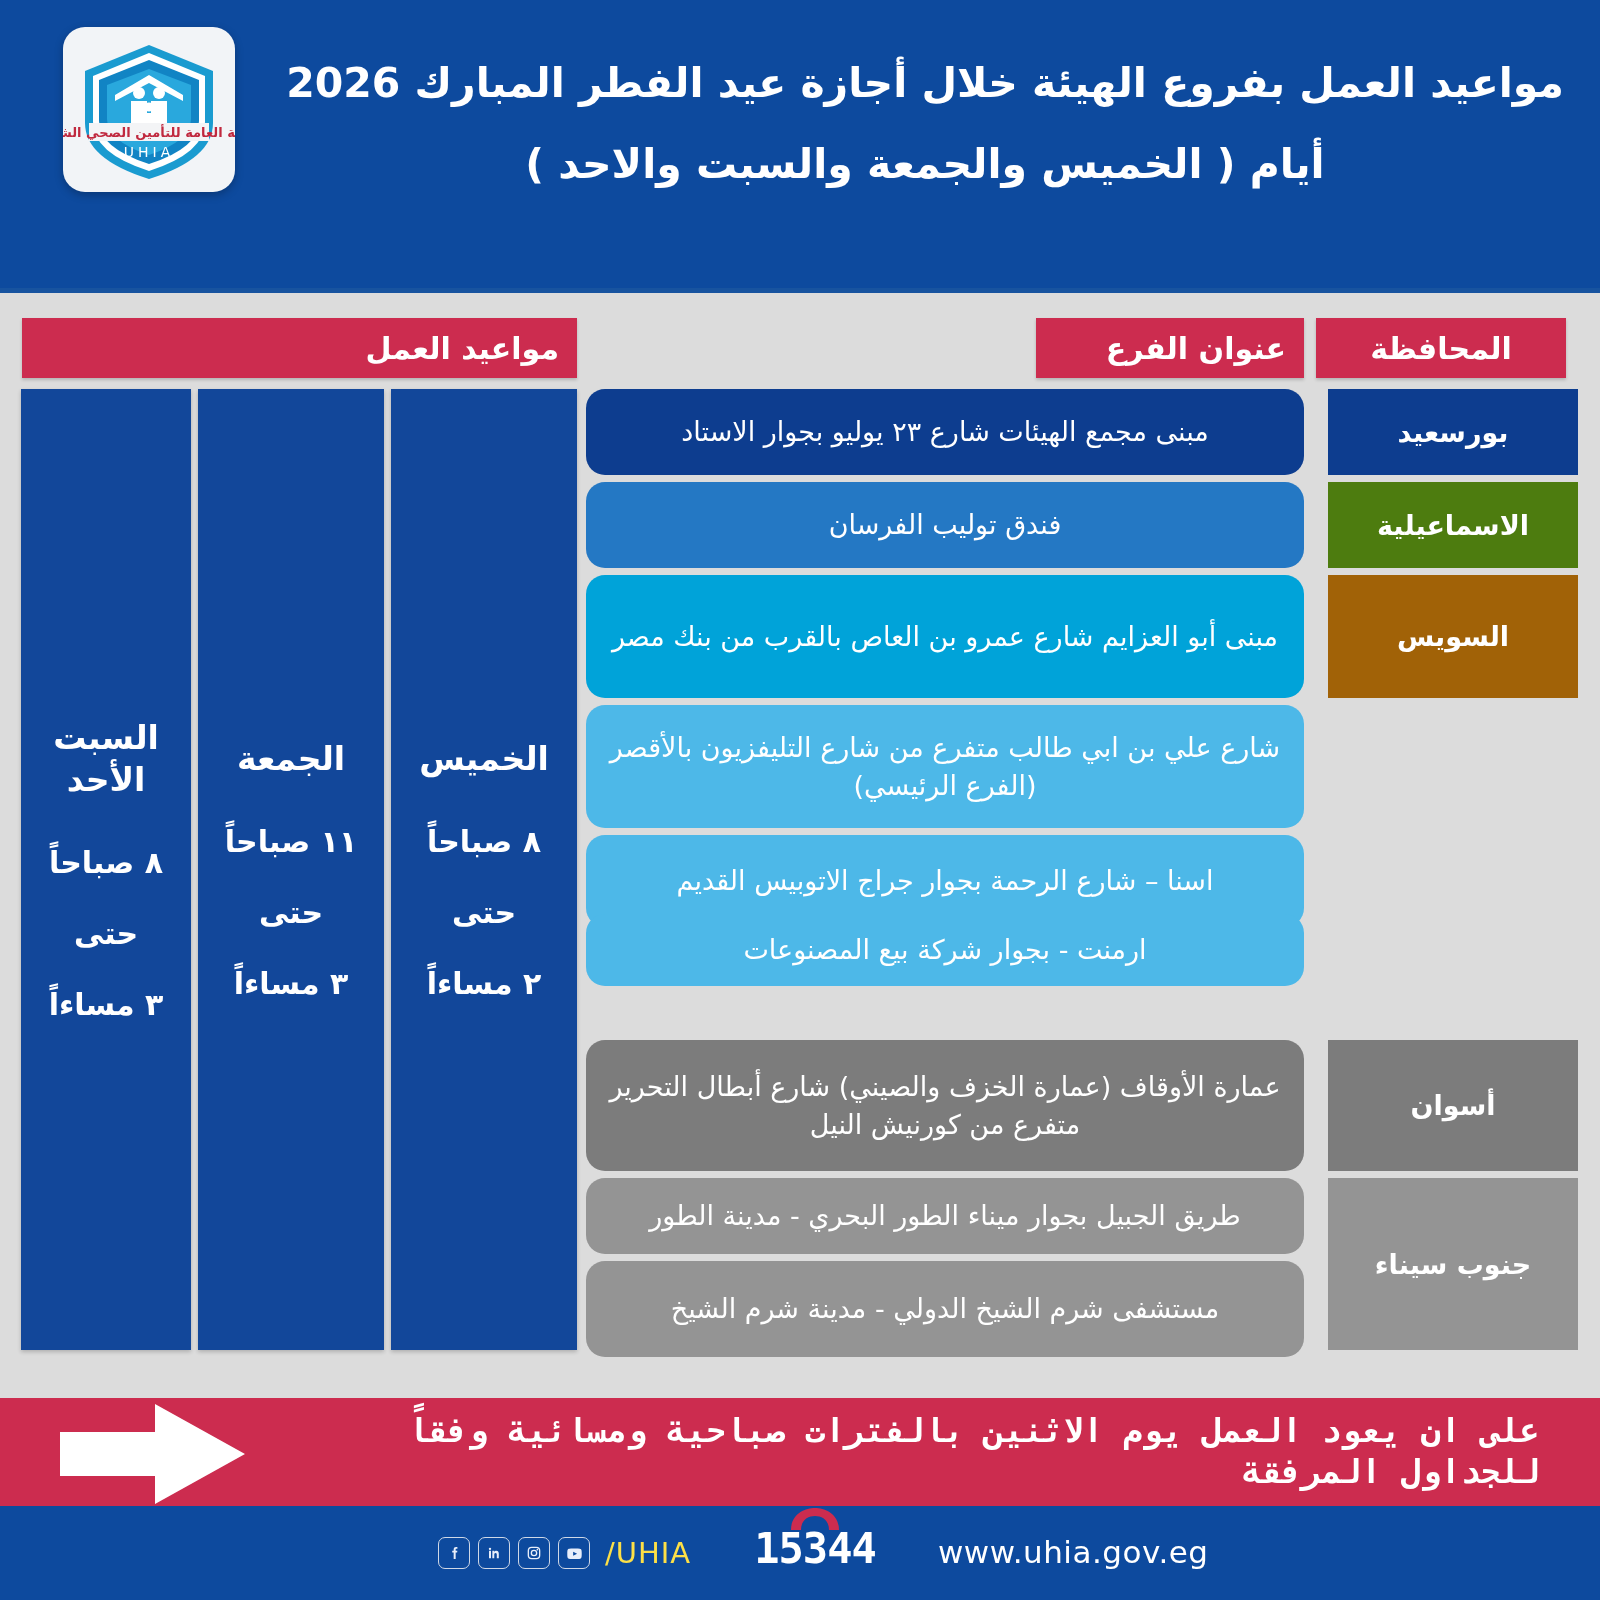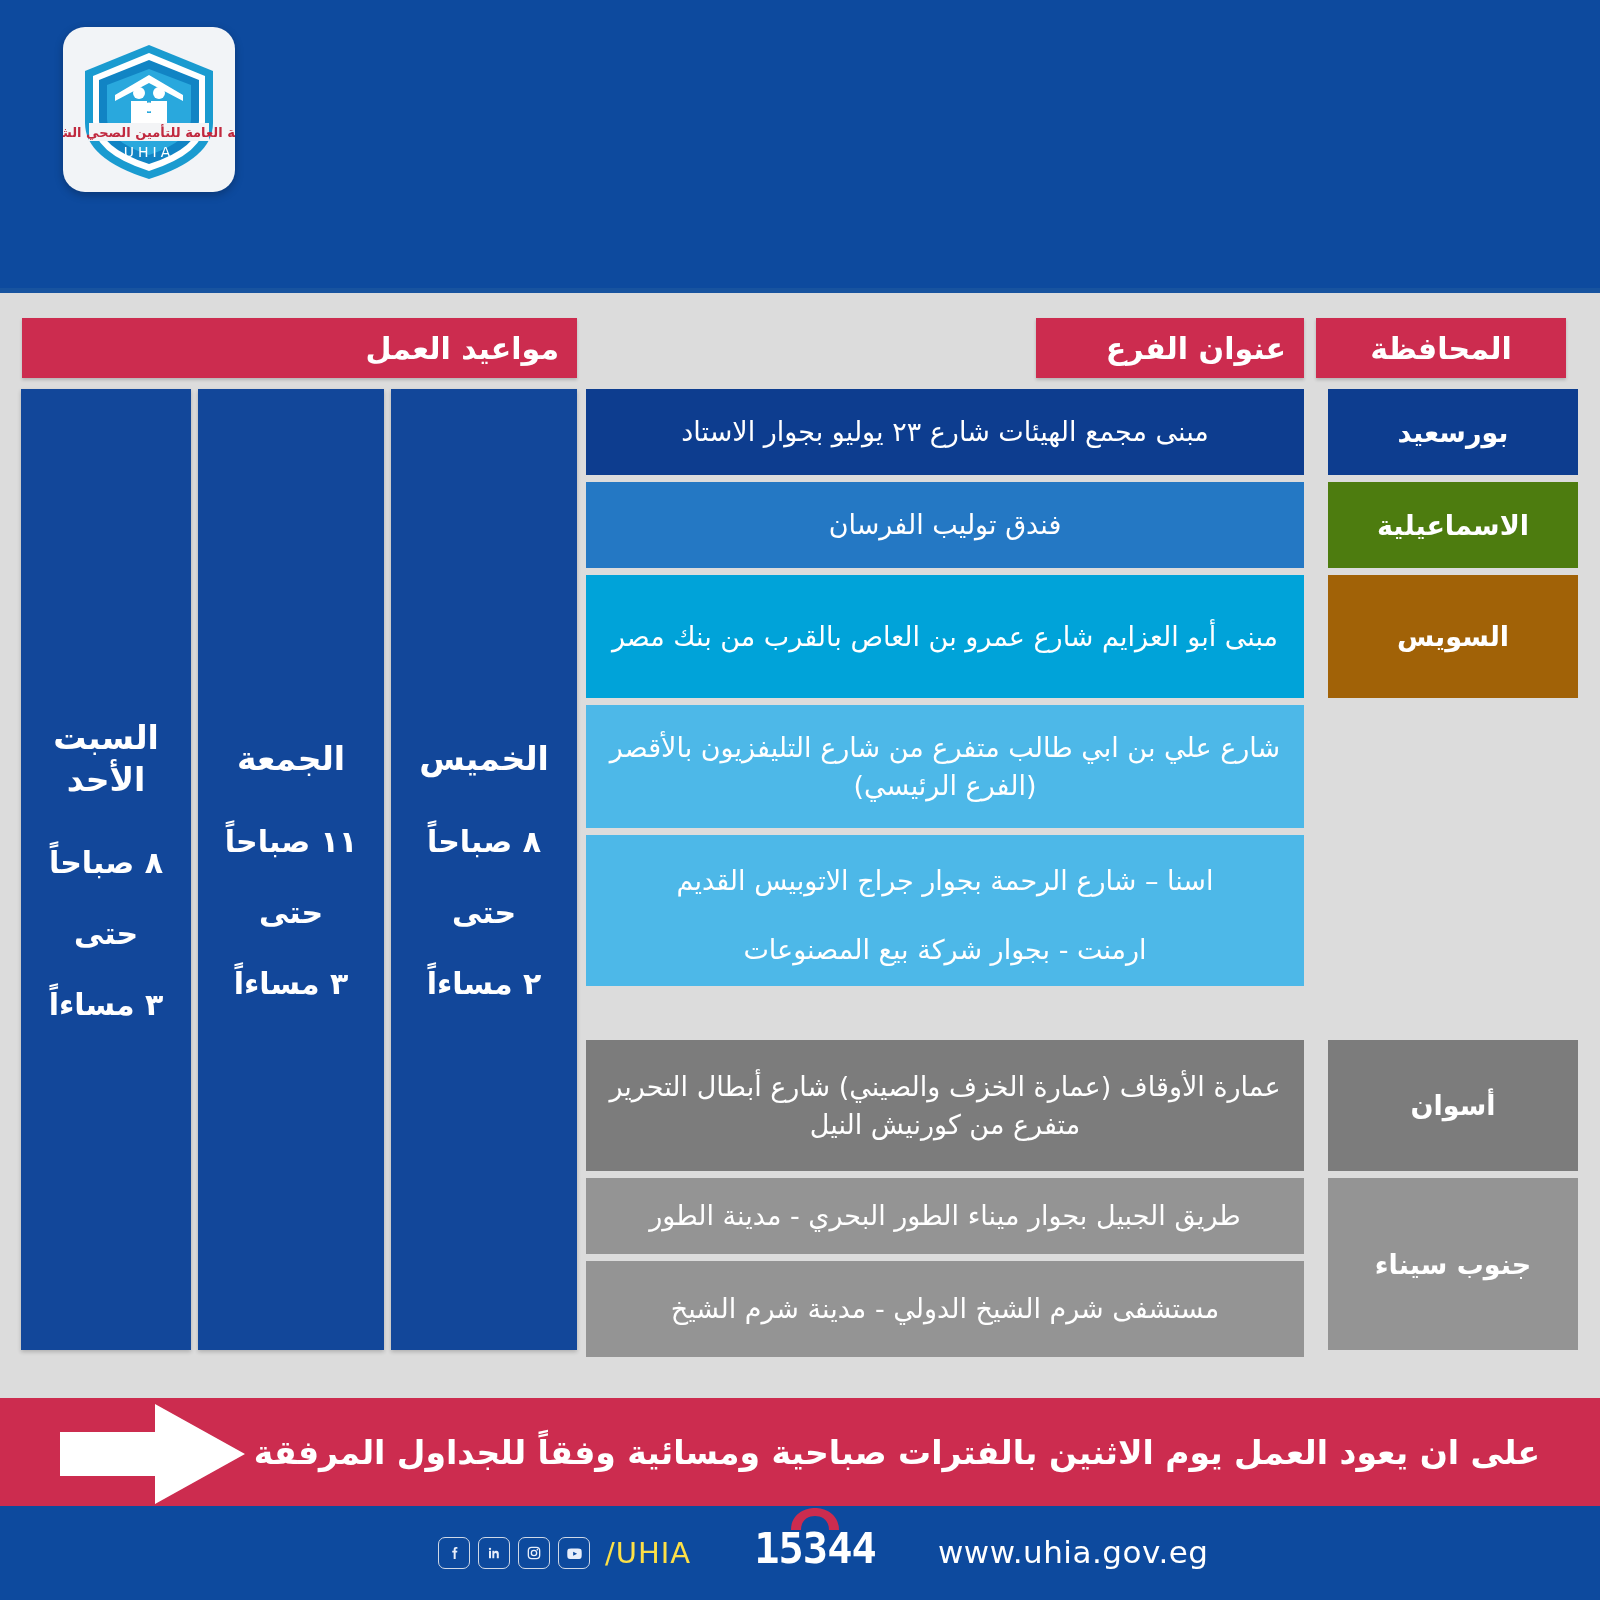--- a/index.html
+++ b/index.html
@@ -61,42 +61,42 @@
     position:absolute;right:22px;width:250px;
     display:flex;align-items:center;justify-content:center;
     color:#fff;font-size:27px;font-weight:bold;
     box-sizing:border-box;text-align:center;
   }
   
   .addr{
     position:absolute;right:296px;width:718px;
     display:flex;align-items:center;justify-content:center;
     color:#fff;font-size:27px;line-height:1.38;
-    box-sizing:border-box;padding:6px 20px;text-align:center;
+    box-sizing:border-box;padding:6px 20px;text-align:center;border-radius:19px;
   }
   
   .daycol{
     position:absolute;background:#12479a;color:#fff;
     display:flex;flex-direction:column;align-items:center;justify-content:center;
     box-sizing:border-box;
     box-shadow:0 2px 4px rgba(0,0,0,.2);
   }
   .daycol .dname{font-size:33px;font-weight:bold;line-height:1.26;text-align:center;}
   .daycol .dline{font-size:30px;font-weight:bold;margin-top:36px;text-align:center;}
   .daycol .dline.first{margin-top:44px;}
 
   
   .banner{
     position:absolute;left:0;top:1398px;width:1600px;height:108px;
     background:#cc2c4f;
   }
   .banner-text{
     position:absolute;right:60px;top:0;height:108px;width:1290px;
     display:flex;align-items:center;justify-content:flex-start;
-    color:#fff;font-size:33px;font-weight:bold;
+    color:#fff;font-size:33px;font-weight:bold;font-family:Liberation Mono, monospace;
   }
   .arrow{position:absolute;left:60px;top:6px;}
   
   .footbar{
     position:absolute;left:0;top:1506px;width:1600px;height:94px;
     background:#0d4a9e;
   }
   .social{
     position:absolute;left:438px;top:30px;display:flex;align-items:center;gap:8px;
     direction:ltr;
@@ -134,20 +134,24 @@
       <circle cx="96" cy="66" r="6" fill="#ffffff"></circle>
       <path d="M68 74 h16 v24 h-16 z" fill="#ffffff"></path>
       <path d="M88 74 h16 v24 h-16 z" fill="#ffffff"></path>
       <circle cx="86" cy="80" r="4.5" fill="#ffffff"></circle>
       <path d="M80 86 h12 v14 h-12 z" fill="#ffffff"></path>
       <rect x="26" y="96" width="120" height="18" fill="#f3f4f6"></rect>
       <text x="86" y="110" text-anchor="middle" font-family="DejaVu Sans, sans-serif" font-size="13" font-weight="bold" fill="#c0293f">الهيئة العامة للتأمين الصحي الشامل</text>
       <text x="86" y="130" text-anchor="middle" font-family="DejaVu Sans, sans-serif" font-size="14" letter-spacing="4" fill="#ffffff">UHIA</text>
     </svg>
   </div>
+  <div class="title-wrap">
+    <div class="title-line1">مواعيد العمل بفروع الهيئة خلال أجازة عيد الفطر المبارك 2026</div>
+    <div class="title-line2">أيام ( الخميس والجمعة والسبت والاحد )</div>
+  </div>
   <div class="header-underline"></div>
 </div>
 
 <div class="sheet">
 
   <div class="hdr" id="hdr-gov">المحافظة</div>
   <div class="hdr" id="hdr-addr">عنوان الفرع</div>
   <div class="hdr" id="hdr-hours">مواعيد العمل</div>
 
   <div class="gov" style="top:96px;height:86px;background:#0d3d8f;">بورسعيد</div>

